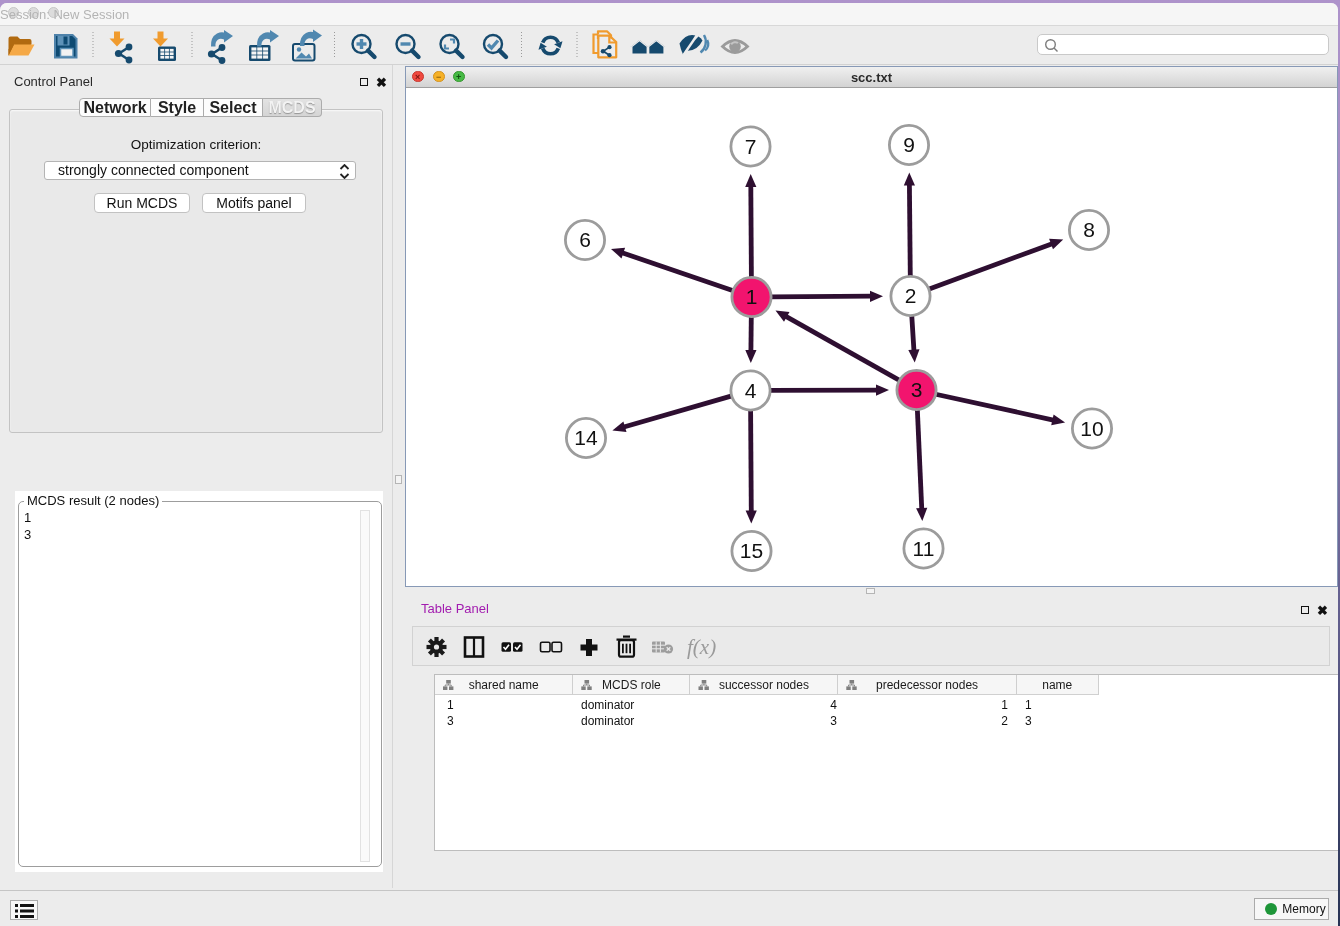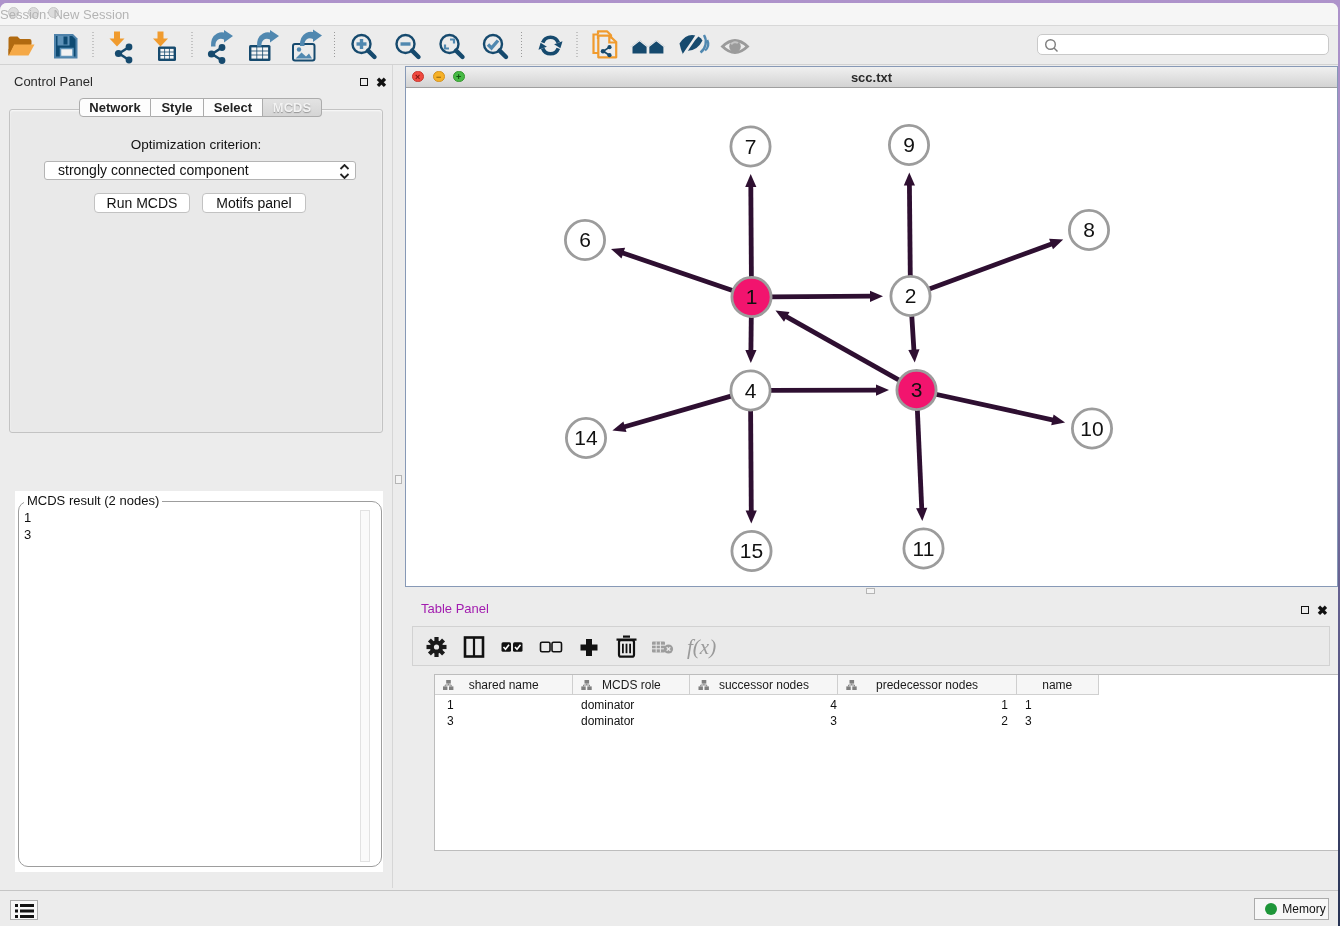--- a/index.html
+++ b/index.html
@@ -14,31 +14,31 @@
 
 #search { position:absolute; left:1037px; top:30.5px; width:292px; height:21px; background:#fff; border:1px solid #c9c9c9; border-radius:5px; }
 
 #cpanel { position:absolute; left:0; top:61px; width:392px; height:824px; background:#ececec; }
 #cpanel .ptitle { position:absolute; left:14px; top:10px; font-size:13px; color:#2a2a2a; }
 .wicons { position:absolute; top:9px; } .flo { vertical-align:1px; }
 .flo { display:inline-block; width:8.5px; height:8.5px; border:1.5px solid #111; margin-right:8px; }
 .xic { font-size:13px; color:#111; font-weight:bold; }
 
 .tabrow { position:absolute; display:flex; z-index:5; }
-.tab { font-weight:bold; font-size:13px; color:#222; background:#fdfdfd; border:1px solid #acacac; border-left:none; padding:0; text-align:center; line-height:18px; height:19px; }
+.tab { font-weight:bold; font-size:16px; color:#222; background:#fdfdfd; border:1px solid #acacac; border-left:none; padding:0; text-align:center; line-height:18px; height:19px; }
 .tab.first { border-left:1px solid #acacac; border-radius:4px 0 0 4px; }
 .tab.last { border-radius:0 4px 4px 0; }
 .tab.sel { background:linear-gradient(#e3e3e3,#d5d5d5); color:#f3f3f3; text-shadow:0 1px 1px rgba(120,120,120,.7); }
 #tabpanel { position:absolute; left:9px; top:45px; width:374px; height:324px; border:1px solid #c3c3c3; border-radius:3px; background:#e9e9e9; box-shadow:inset 0 1px 2px rgba(255,255,255,.8); }
 #optlabel { position:absolute; top:73px; left:0; width:100%; text-align:center; font-size:13.5px; color:#111; }
 #combo { position:absolute; left:44px; top:96.5px; width:312px; height:19px; background:#fff; border:1px solid #b4b4b4; border-radius:3px; font-size:14px; color:#111; line-height:17px; padding-left:13px; }
 .btn { position:absolute; background:#fff; border:1px solid #c2c2c2; border-radius:4px; font-size:14px; color:#111; text-align:center; height:20px; line-height:18px; }
 
 #resultpanel { position:absolute; left:15px; top:427px; width:368px; height:381px; background:#fff; }
-#fieldset { position:absolute; left:3px; top:10px; right:1px; bottom:5px; border:1px solid #9d9d9d; border-radius:10px; }
+#fieldset { position:absolute; left:3px; top:10px; right:1px; bottom:5px; border:1px solid #9d9d9d; border-radius:5px; }
 #legend { position:absolute; left:5px; top:-9px; background:#fff; padding:0 3px; font-size:13px; color:#111; }
 #resulttext { position:absolute; left:1px; top:8px; font-size:13px; color:#111; line-height:16.5px; padding-left:4px; }
 #rscroll { position:absolute; right:11px; top:8px; width:10px; bottom:4px; background:#fafafa; border:1px solid #e2e2e2; }
 
 #vdiv { position:absolute; left:392px; top:61px; width:13px; height:824px; background:#ececec; border-left:1px solid #d6d6d6; }
 #vdivh { position:absolute; left:2px; top:411px; width:7px; height:9px; background:#f4f4f4; border:1px solid #b5b5b5; }
 
 #netwin { position:absolute; left:405px; top:63px; width:933px; height:521px; background:#fff; border:1px solid #8799b6; }
 #nettitle { position:absolute; left:0; top:0; right:0; height:21px; z-index:3; background:linear-gradient(#f0f0f0,#d3d3d3); border-bottom:1px solid #9f9f9f; }
 #nettitle .t { position:absolute; width:100%; text-align:center; top:3px; font-weight:bold; font-size:13px; color:#2a2a2a; }

